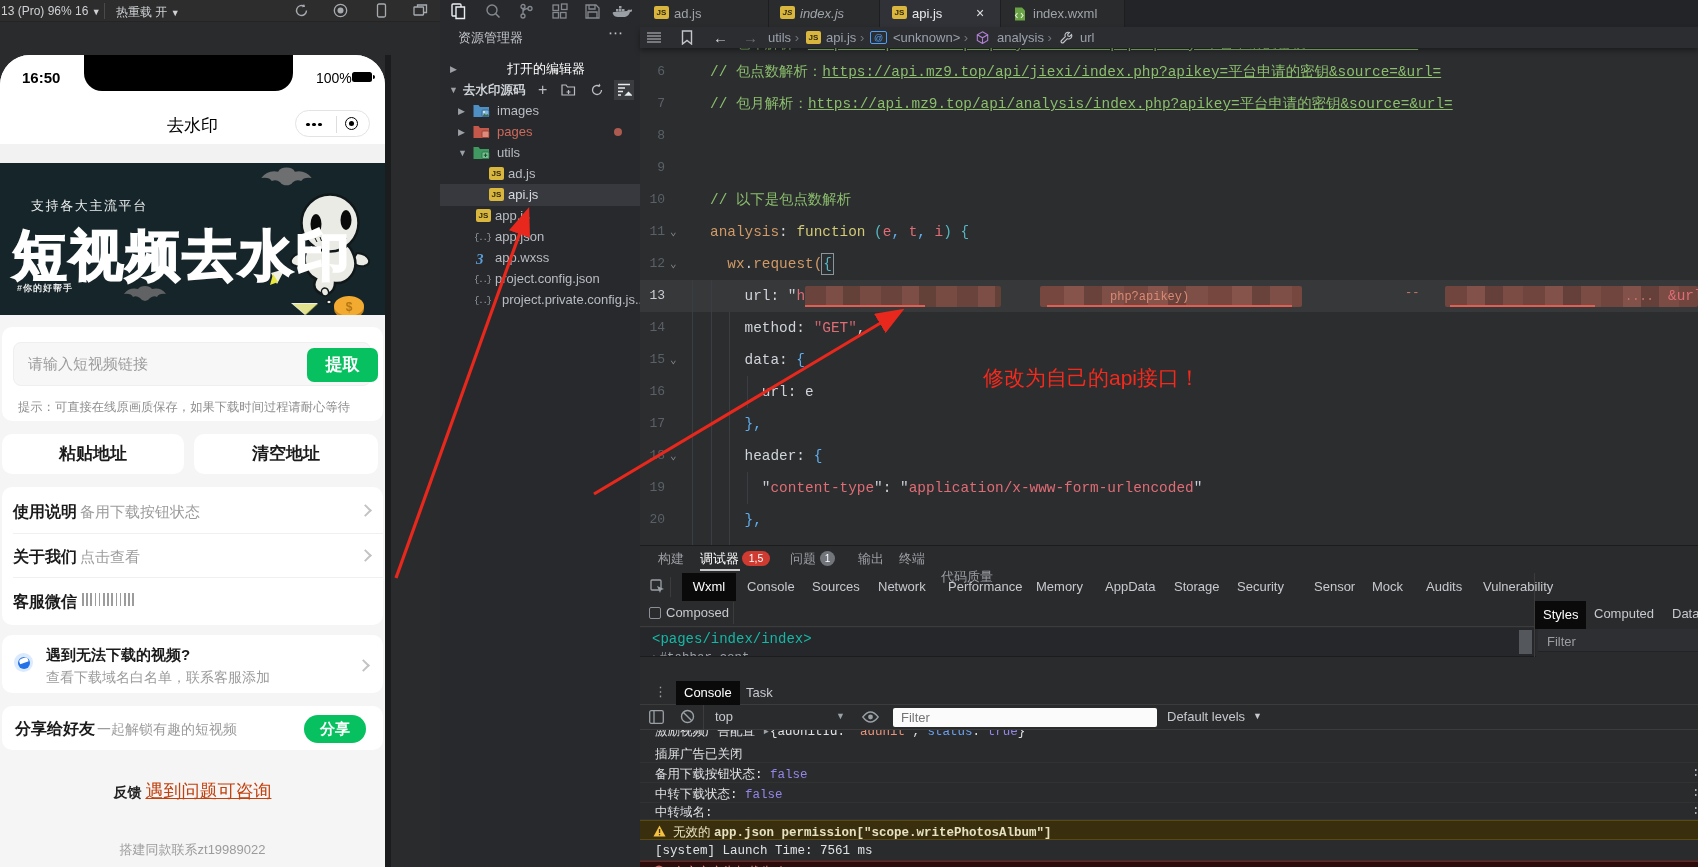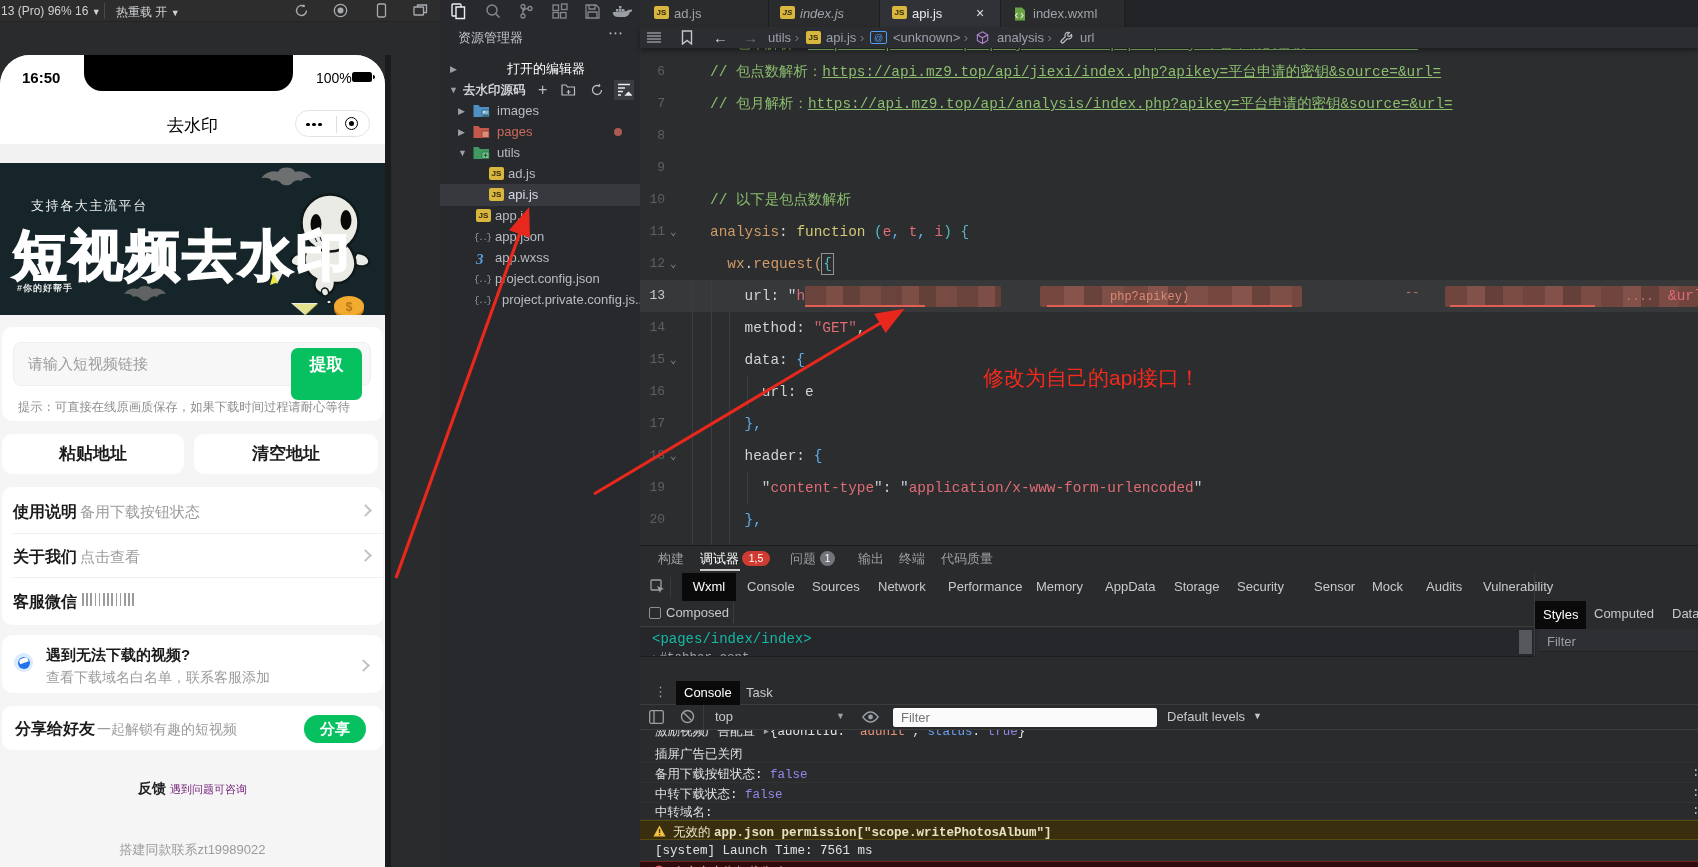--- a/index.html
+++ b/index.html
@@ -129,21 +129,21 @@
       <text x="349" y="148" font-size="12" font-weight="bold" fill="#b37714" text-anchor="middle">$</text>
     </svg>
     <span class="abs" style="left:31px; top:34px; font-size:13px; color:#eceeee; letter-spacing:1.6px;">支持各大主流平台</span>
     <span class="abs" style="left:13px; top:57px; font-size:54px; font-weight:bold; color:#fff; letter-spacing:2.5px; -webkit-text-stroke:1.9px #fff;">短视频去水印</span>
     <span class="abs" style="left:17px; top:119px; font-size:9px; font-weight:bold; color:#e8e8e8; letter-spacing:1px;">#你的好帮手</span>
   </div>
 
   <div class="card" style="left:2px; top:272px; width:381px; height:94px;">
     <div class="abs" style="left:11px; top:15px; width:358px; height:44px; background:#f7f7f7; border:1px solid #efefef; border-radius:8px;">
       <span class="abs" style="left:14px; top:12px; font-size:15px; color:#9c9c9c;">请输入短视频链接</span>
-      <div class="abs green-btn" style="left:277px; top:5px; width:71px; height:52px; border-radius:7px; font-size:17px; font-weight:bold; line-height:34px;">提取</div>
+      <div class="abs green-btn" style="left:293px; top:5px; width:71px; height:34px; border-radius:7px; font-size:17px; font-weight:bold; line-height:34px;">提取</div>
     </div>
     <span class="abs" style="left:16px; top:72px; font-size:12.3px; color:#8f8f8f; white-space:nowrap;">提示：可直接在线原画质保存，如果下载时间过程请耐心等待</span>
   </div>
 
   <div class="card" style="left:2px; top:379px; width:182px; height:40px; text-align:center; font-size:17px; font-weight:bold; line-height:40px; color:#1a1a1a;">粘贴地址</div>
   <div class="card" style="left:194px; top:379px; width:184px; height:40px; text-align:center; font-size:17px; font-weight:bold; line-height:40px; color:#1a1a1a;">清空地址</div>
 
   <div class="card" style="left:2px; top:432px; width:381px; height:138px;">
     <span class="abs" style="left:11px; top:15px; font-size:16px; font-weight:bold; color:#1a1a1a;">使用说明</span>
     <span class="abs" style="left:78px; top:16px; font-size:15px; color:#9c9c9c;">备用下载按钮状态</span>
@@ -165,21 +165,21 @@
     <span class="abs" style="left:44px; top:34px; font-size:14px; color:#9c9c9c;">查看下载域名白名单，联系客服添加</span>
     <div class="chev" style="left:357px; top:26px;"></div>
   </div>
 
   <div class="card" style="left:2px; top:651px; width:381px; height:44px;">
     <span class="abs" style="left:13px; top:13px; font-size:16px; font-weight:bold; color:#1a1a1a;">分享给好友</span>
     <span class="abs" style="left:95px; top:15px; font-size:14px; color:#9c9c9c;">一起解锁有趣的短视频</span>
     <div class="abs green-btn" style="left:302px; top:9px; width:62px; height:28px; border-radius:14px; font-size:15px; font-weight:bold; line-height:28px;">分享</div>
   </div>
   <div class="abs" style="left:0; top:724px; width:385px; text-align:center;">
-    <span style="font-size:14px; font-weight:bold; color:#222;">反馈 </span><span style="font-size:11px; color:#701a75;">遇到问题可咨询</span>
+    <span style="font-size:14px; font-weight:bold; color:#222;">反馈 </span><span style="font-size:18px; color:#c2410c;text-decoration:underline;">遇到问题可咨询</span>
   </div>
   <div class="abs" style="left:0; top:786px; width:385px; text-align:center; font-size:13px; color:#9b9b9b;">搭建同款联系zt19989022</div>
 </div>
 <div class="abs" id="explorer">
 
   <svg class="abs" style="left:10px; top:3px;" width="17" height="17" viewBox="0 0 17 17">
         <rect x="2" y="1" width="9" height="12" rx="1" fill="none" stroke="#eaeef2" stroke-width="1.4"></rect>
         <path d="M6 4 h8.5 v11.5 h-8.5 z" fill="#26272a" stroke="#eaeef2" stroke-width="1.4"></path>
       </svg>
   <svg class="abs" style="left:45px; top:3px;" width="17" height="17" viewBox="0 0 17 17">
@@ -397,21 +397,21 @@
 <div class="abs" id="panel">
 
   <span class="ptab" style="left:18px;">构建</span>
   <span class="ptab" style="left:60px; color:#fff;">调试器</span>
   <div class="abs" style="left:60px; top:23px; width:40px; height:2px; background:#cccccc;"></div>
   <span class="abs" style="left:102px; top:5px; width:28px; height:15px; background:#cf3b30; border-radius:8px; color:#fff; font-size:10.5px; text-align:center; line-height:15px;">1,5</span>
   <span class="ptab" style="left:150px;">问题</span>
   <span class="abs" style="left:180px; top:5px; width:15px; height:15px; background:#72767c; border-radius:8px; color:#fff; font-size:10px; text-align:center; line-height:15px;">1</span>
   <span class="ptab" style="left:218px;">输出</span>
   <span class="ptab" style="left:259px;">终端</span>
-  <span class="ptab" style="left:301px;">代码质量</span>
+  <span class="ptab" style="left:301px;margin-top:18px;">代码质量</span>
 
   <svg class="abs" style="left:10px; top:33px;" width="16" height="16" viewBox="0 0 16 16">
         <rect x="1" y="1" width="10" height="10" rx="1" fill="none" stroke="#9aa0a6" stroke-width="1.3"></rect>
         <path d="M7 7 l7 3 l-3 1 l-1 3 z" fill="#9aa0a6"></path>
       </svg>
   <div class="abs" style="left:30px; top:31px; width:1px; height:20px; background:#3c3c3c;"></div>
   <div class="abs" style="left:93px; top:56px; width:1px; height:22px; background:#3c3c3c;"></div>
     <span class="dtab blacktab" style="left:42px; width:54px; text-align:center; padding:0;">Wxml</span>
   <span class="dtab" style="left:107px;">Console</span>
   <span class="dtab" style="left:172px;">Sources</span>

